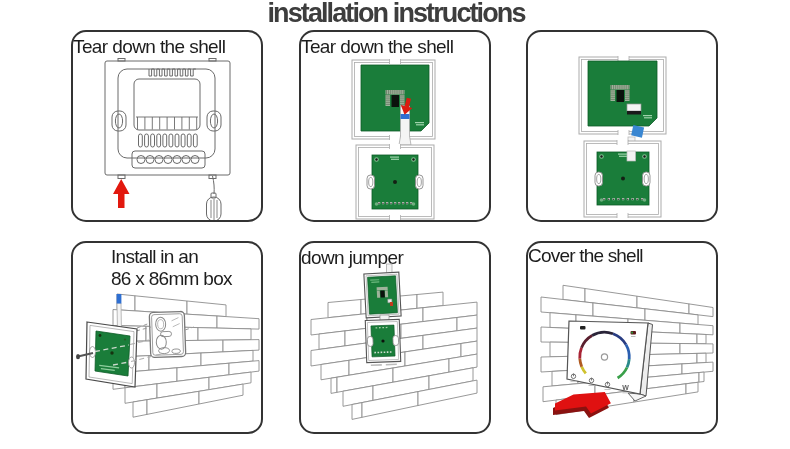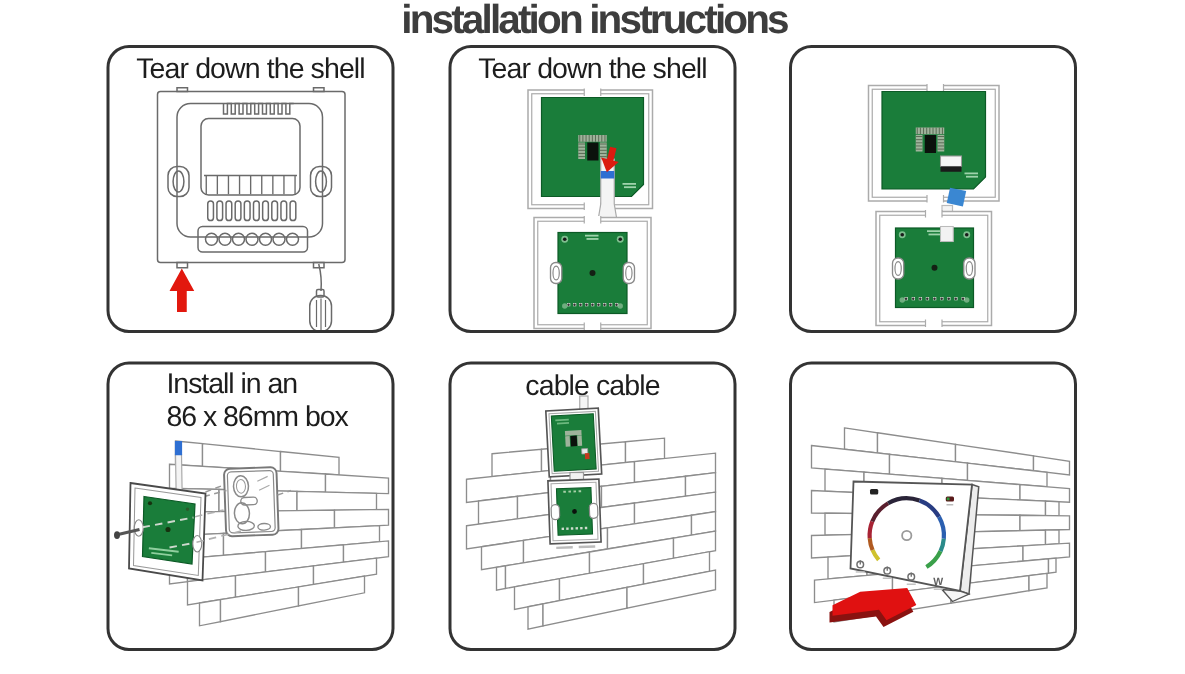--- a/index.html
+++ b/index.html
@@ -1,17 +1,17 @@
 <!DOCTYPE html>
 <html><head><meta charset="utf-8"><style>
 html,body{margin:0;padding:0;}
 body{width:790px;height:449px;background:#fff;font-family:"Liberation Sans",sans-serif;position:relative;overflow:hidden;}
 .title{position:absolute;left:1px;top:-2px;width:790px;text-align:center;font-size:27px;font-weight:bold;color:#3d3d3d;letter-spacing:-1.9px;}
 .panel{position:absolute;border:2px solid #333;border-radius:15px;background:#fff;box-sizing:border-box;}
-.pt{position:absolute;left:0;width:100%;text-align:center;color:#1d1d1d;}
+.pt{position:absolute;left:0;width:100%;color:#1d1d1d;}
 svg.d{position:absolute;left:0;top:0;}
 </style></head><body>
 <div class="title">installation instructions</div>
 
 <div class="panel" style="left:71px;top:30px;width:192px;height:192px;">
 <div class="pt" style="top:4px;font-size:19px;letter-spacing:-0.6px;">Tear down the shell</div>
 <svg class="d" width="188" height="188" viewBox="0 0 188 188">
       <rect x="32" y="29" width="125" height="114" rx="2" fill="none" stroke="#6a6a6a" stroke-width="1"></rect>
 <rect x="45" y="26.5" width="7" height="2.5" fill="none" stroke="#6a6a6a" stroke-width="1"></rect>
 <rect x="45" y="143" width="7" height="3.5" fill="none" stroke="#6a6a6a" stroke-width="1"></rect>
@@ -282,21 +282,21 @@
 <ellipse cx="58.5" cy="119.5" rx="3" ry="5.5" fill="#fff" stroke="#888" stroke-width="0.8"></ellipse>
 <line x1="5" y1="113.5" x2="20" y2="110" stroke="#555" stroke-width="2.2"></line>
 <ellipse cx="5" cy="113.7" rx="2" ry="2.6" fill="#444"></ellipse>
 <path d="M22,108.5 L56,102" stroke="#cdd8cd" stroke-width="1.3" stroke-dasharray="5,3.5" fill="none"></path>
 <path d="M57,101.5 L76,97" stroke="#b0b0b0" stroke-width="1.1" stroke-dasharray="5,3.5" fill="none"></path>
 <path d="M40,122 L56,119" stroke="#cdd8cd" stroke-width="1.3" stroke-dasharray="5,3.5" fill="none"></path>
 <path d="M58,118.5 L88,111" stroke="#b0b0b0" stroke-width="1.1" stroke-dasharray="5,3.5" fill="none"></path>
     </svg>
 </div>
 <div class="panel" style="left:299px;top:241px;width:192px;height:193px;">
-<div class="pt" style="top:4px;font-size:19px;letter-spacing:-0.6px;">cable cable</div>
+<div class="pt" style="top:4px;font-size:19px;letter-spacing:-0.6px;">down jumper</div>
 <svg class="d" width="188" height="189" viewBox="0 0 188 189">
       <path d="M27.0,59.5 L60.0,56.5 L60.0,71.2 L27.0,74.7 Z" fill="#fff" stroke="#8d8d8d" stroke-width="0.9"></path>
 <path d="M60.0,56.5 L116.0,51.5 L116.0,65.4 L60.0,71.2 Z" fill="#fff" stroke="#8d8d8d" stroke-width="0.9"></path>
 <path d="M116.0,51.5 L142.0,49.1 L142.0,62.6 L116.0,65.4 Z" fill="#fff" stroke="#8d8d8d" stroke-width="0.9"></path>
 <path d="M10.0,76.5 L66.0,70.6 L66.0,85.3 L10.0,92.0 Z" fill="#fff" stroke="#8d8d8d" stroke-width="0.9"></path>
 <path d="M66.0,70.6 L122.0,64.7 L122.0,78.6 L66.0,85.3 Z" fill="#fff" stroke="#8d8d8d" stroke-width="0.9"></path>
 <path d="M122.0,64.7 L176.0,59.1 L176.0,72.1 L122.0,78.6 Z" fill="#fff" stroke="#8d8d8d" stroke-width="0.9"></path>
 <path d="M18.0,91.0 L44.0,87.9 L44.0,102.9 L18.0,106.4 Z" fill="#fff" stroke="#8d8d8d" stroke-width="0.9"></path>
 <path d="M44.0,87.9 L100.0,81.2 L100.0,95.3 L44.0,102.9 Z" fill="#fff" stroke="#8d8d8d" stroke-width="0.9"></path>
 <path d="M100.0,81.2 L156.0,74.5 L156.0,87.8 L100.0,95.3 Z" fill="#fff" stroke="#8d8d8d" stroke-width="0.9"></path>
@@ -349,20 +349,21 @@
 <rect x="81.8" y="84" width="1.7" height="1.3" fill="#a8cfa8"></rect>
 <rect x="85.2" y="84" width="1.7" height="1.3" fill="#a8cfa8"></rect>
 <rect x="66.5" y="93" width="5.5" height="10" rx="2.7" fill="#fff" stroke="#888" stroke-width="0.8"></rect>
 <rect x="92" y="93" width="5.5" height="10" rx="2.7" fill="#fff" stroke="#888" stroke-width="0.8"></rect>
 <rect x="69" y="121" width="11" height="1.6" fill="#bcbcbc"></rect>
 <rect x="84" y="121" width="11" height="1.6" fill="#bcbcbc"></rect>
 </g>
     </svg>
 </div>
 <div class="panel" style="left:526px;top:241px;width:192px;height:193px;">
+<div class="pt" style="top:2px;font-size:19px;letter-spacing:-0.8px;">Cover the shell</div>
 <svg class="d" width="188" height="189" viewBox="0 0 188 189">
       <path d="M35.0,42.3 L57.0,45.5 L57.0,59.0 L35.0,56.5 Z" fill="#fff" stroke="#8d8d8d" stroke-width="0.9"></path>
 <path d="M57.0,45.5 L109.0,53.2 L109.0,64.9 L57.0,59.0 Z" fill="#fff" stroke="#8d8d8d" stroke-width="0.9"></path>
 <path d="M109.0,53.2 L161.0,60.9 L161.0,70.8 L109.0,64.9 Z" fill="#fff" stroke="#8d8d8d" stroke-width="0.9"></path>
 <path d="M161.0,60.9 L185.0,64.5 L185.0,73.6 L161.0,70.8 Z" fill="#fff" stroke="#8d8d8d" stroke-width="0.9"></path>
 <path d="M13.0,54.0 L65.0,59.9 L65.0,73.1 L13.0,69.0 Z" fill="#fff" stroke="#8d8d8d" stroke-width="0.9"></path>
 <path d="M65.0,59.9 L117.0,65.8 L117.0,77.3 L65.0,73.1 Z" fill="#fff" stroke="#8d8d8d" stroke-width="0.9"></path>
 <path d="M117.0,65.8 L170.0,71.9 L170.0,81.5 L117.0,77.3 Z" fill="#fff" stroke="#8d8d8d" stroke-width="0.9"></path>
 <path d="M22.0,69.7 L48.0,71.8 L48.0,85.6 L22.0,84.4 Z" fill="#fff" stroke="#8d8d8d" stroke-width="0.9"></path>
 <path d="M48.0,71.8 L100.0,75.9 L100.0,87.9 L48.0,85.6 Z" fill="#fff" stroke="#8d8d8d" stroke-width="0.9"></path>

